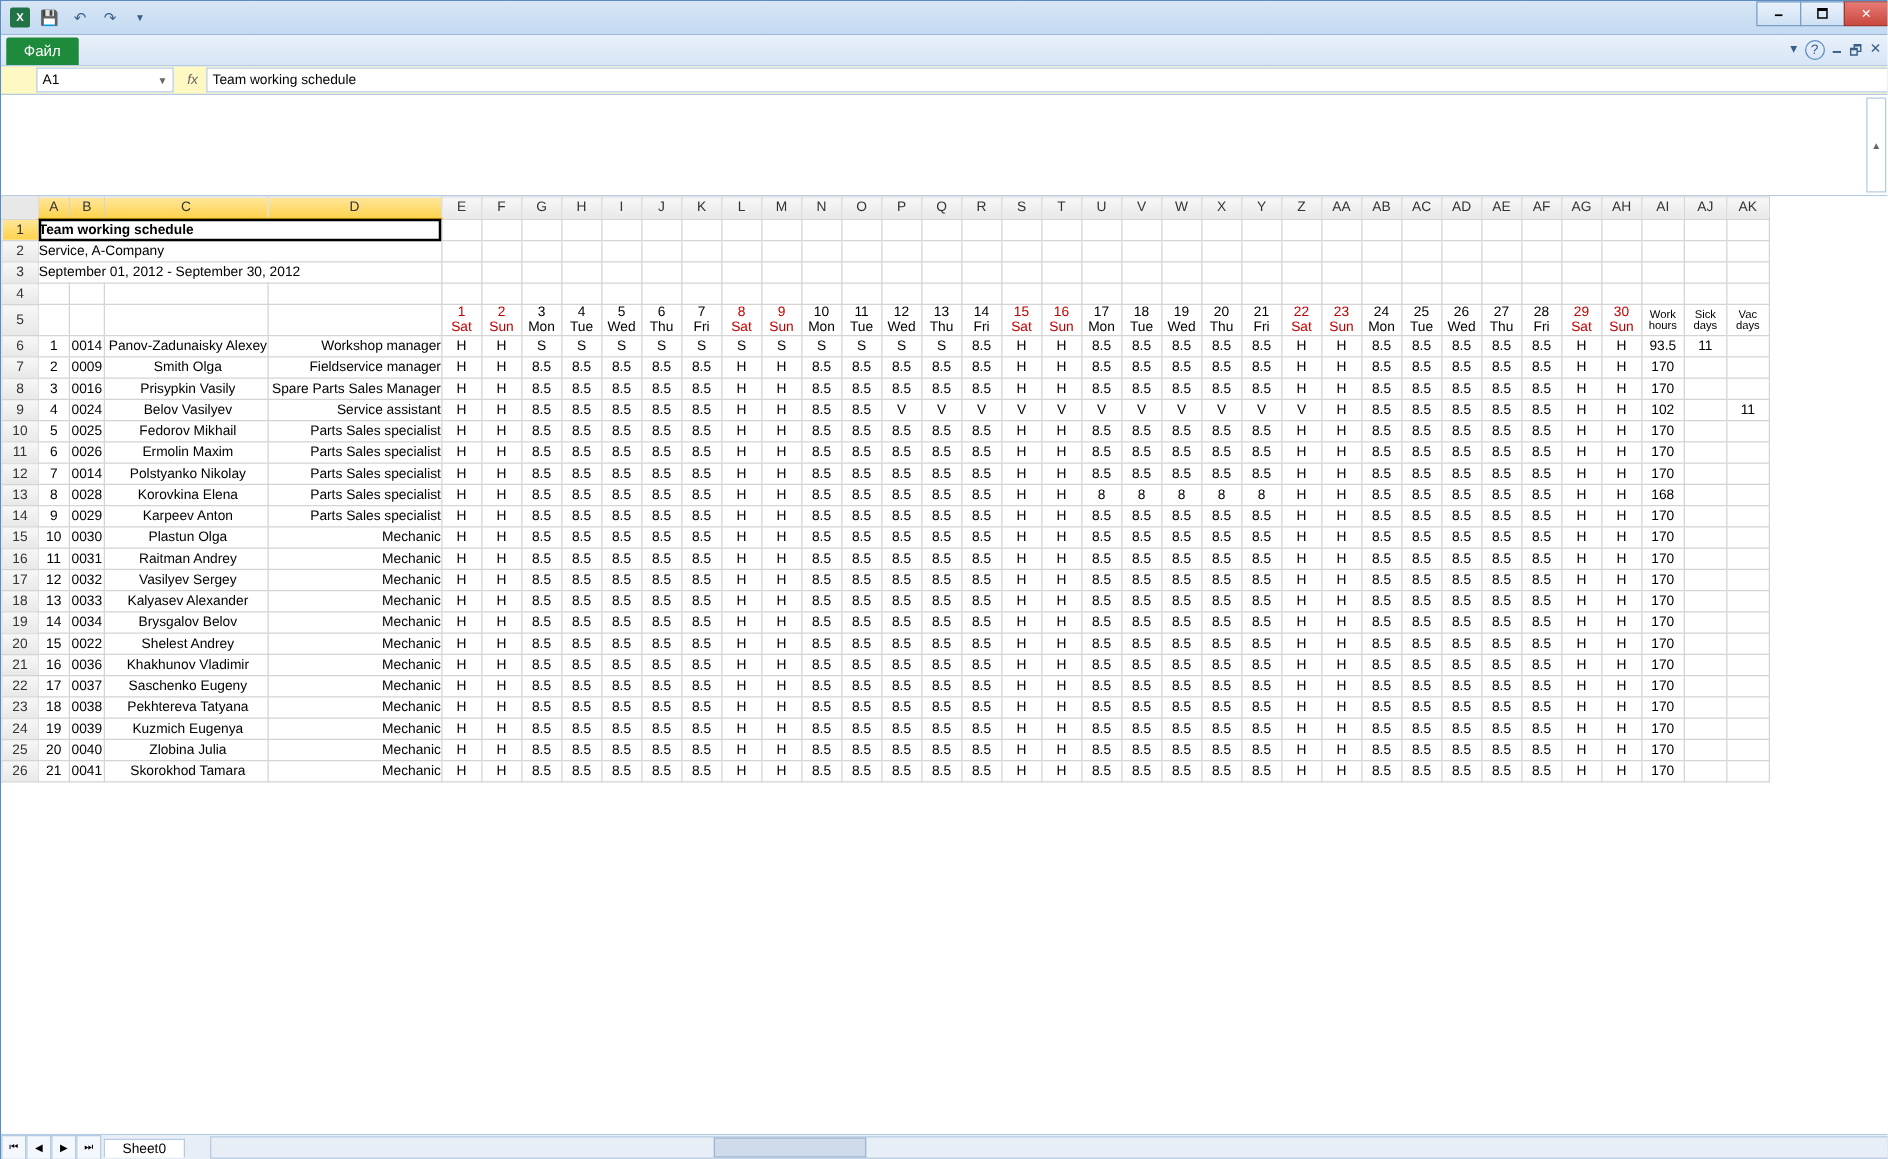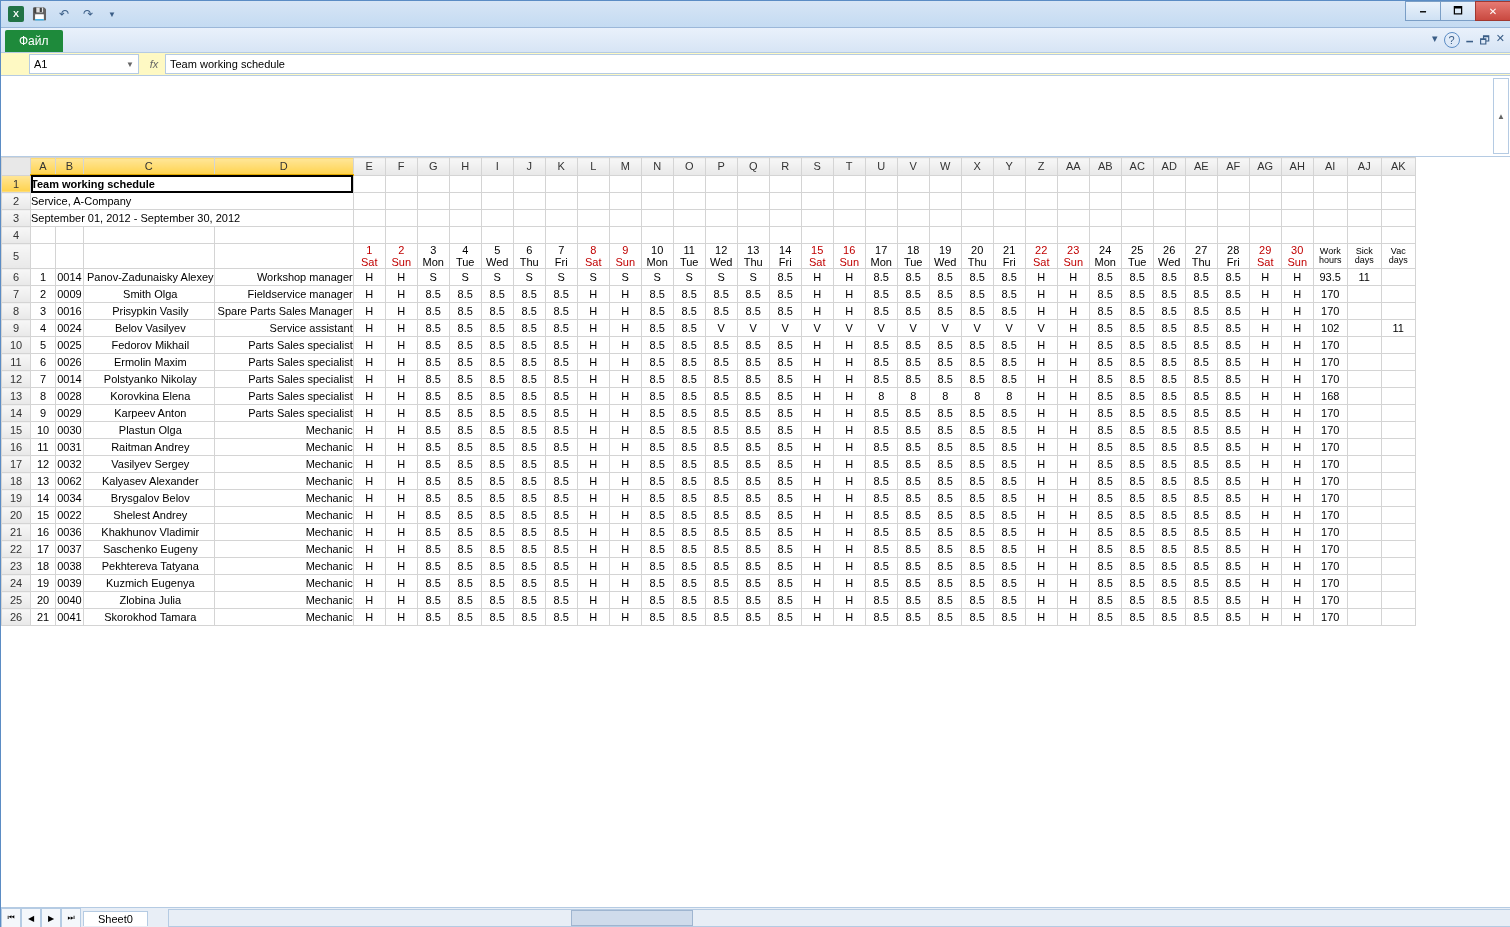--- a/index.html
+++ b/index.html
@@ -951,21 +951,21 @@
             <td class="cell ">8.5</td>
             <td class="cell val-H">H</td>
             <td class="cell val-H">H</td>
             <td class="cell">170</td>
             <td class="cell"></td>
             <td class="cell"></td>
           </tr>
           <tr class="data-row">
             <th class="rowhead">18</th>
             <td class="cell">13</td>
-            <td class="cell">0062</td>
+            <td class="cell">0033</td>
             <td class="cell namecol">Kalyasev Alexander</td>
             <td class="cell rolecol">Mechanic</td>
             <td class="cell val-H">H</td>
             <td class="cell val-H">H</td>
             <td class="cell ">8.5</td>
             <td class="cell ">8.5</td>
             <td class="cell ">8.5</td>
             <td class="cell ">8.5</td>
             <td class="cell ">8.5</td>
             <td class="cell val-H">H</td>

